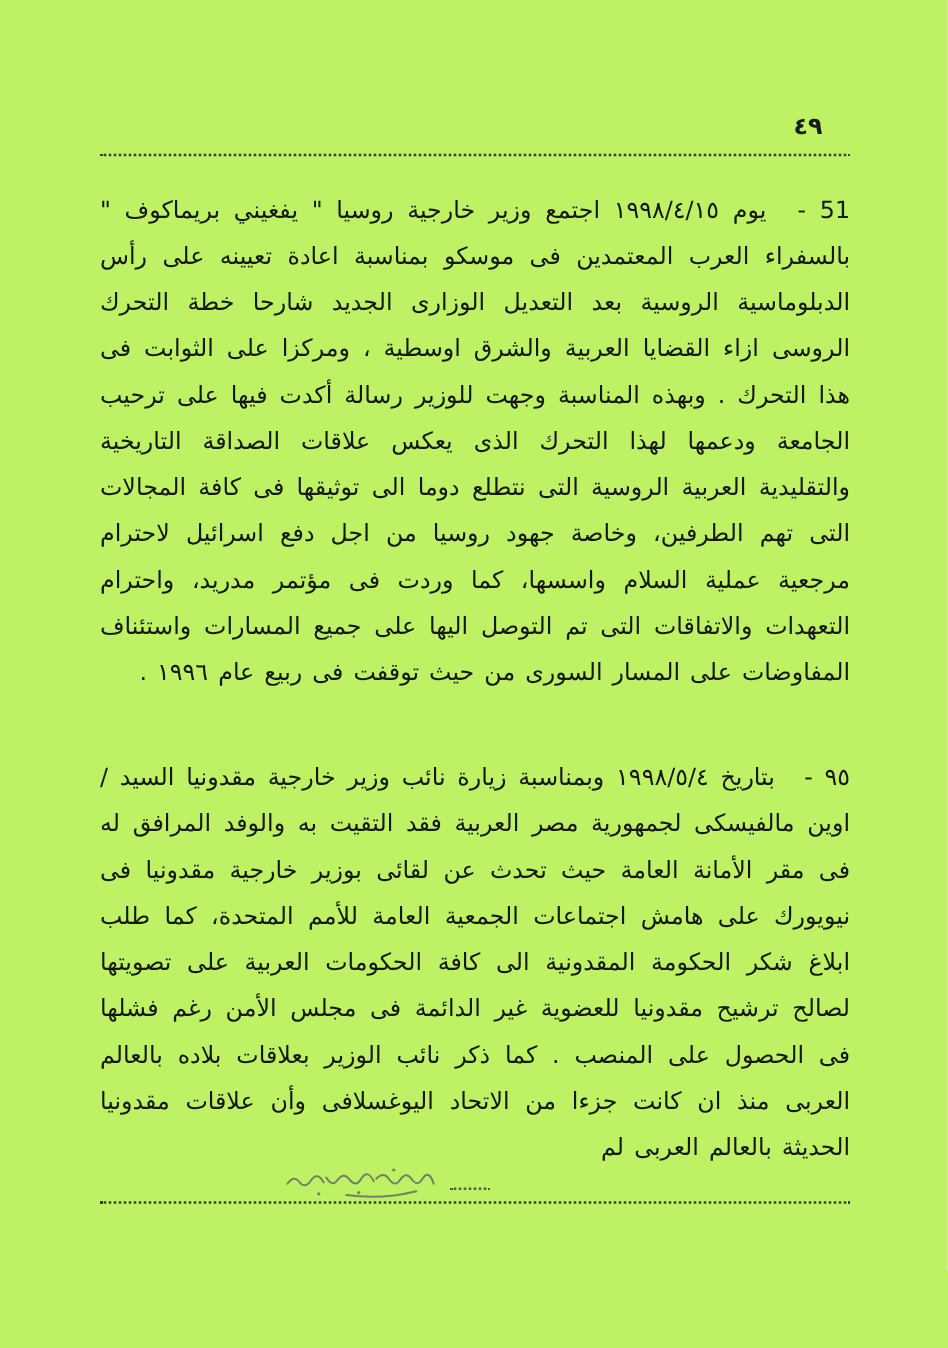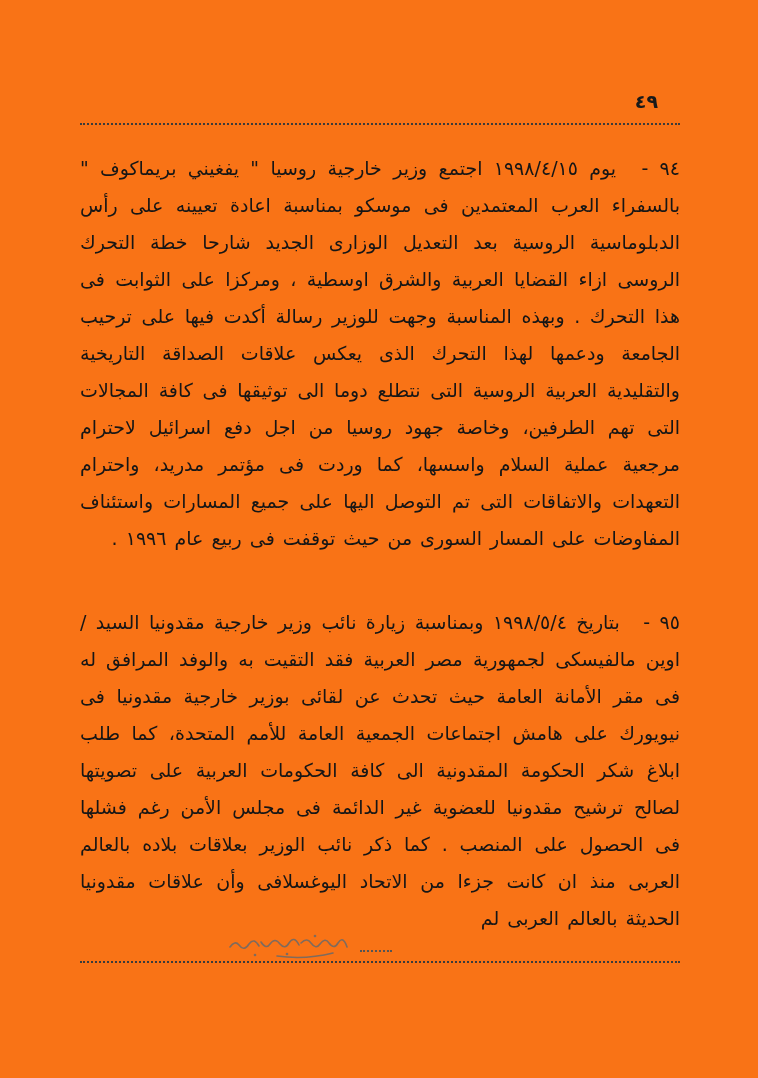--- a/index.html
+++ b/index.html
@@ -4,21 +4,21 @@
 <style>
   * { margin: 0; padding: 0; box-sizing: border-box; }
   html, body { background: #e8e8e8; }
   body { font-family: "DejaVu Sans", sans-serif; }
 
   .page {
     position: relative;
     width: 758px;
     height: 1078px;
     margin: 0 auto;
-    background: #f97316;
+    background: #bef264;
     color: #1c1c1c;
     overflow: hidden;
     direction: rtl;
   }
 
   .page-number {
     position: absolute;
     top: 90px;
     right: 100px;
     font-size: 19px;
@@ -83,21 +83,21 @@
 
 <div class="page">
 
   <div class="page-number">٤٩</div>
 
   <div class="dotted-rule top-rule"></div>
 
   <div class="doc-body">
 
     <p class="para">
-      <span class="marker">٩٤ -</span>
+      <span class="marker">51 -</span>
       <span class="ptext">يوم ١٩٩٨/٤/١٥ اجتمع وزير خارجية روسيا " يفغيني بريماكوف " بالسفراء العرب المعتمدين فى موسكو بمناسبة اعادة تعيينه على رأس الدبلوماسية الروسية بعد التعديل الوزارى الجديد شارحا خطة التحرك الروسى ازاء القضايا العربية والشرق اوسطية ، ومركزا على الثوابت فى هذا التحرك . وبهذه المناسبة وجهت للوزير رسالة أكدت فيها على ترحيب الجامعة ودعمها لهذا التحرك الذى يعكس علاقات الصداقة التاريخية والتقليدية العربية الروسية التى نتطلع دوما الى توثيقها فى كافة المجالات التى تهم الطرفين، وخاصة جهود روسيا من اجل دفع اسرائيل لاحترام مرجعية عملية السلام واسسها، كما وردت فى مؤتمر مدريد، واحترام التعهدات والاتفاقات التى تم التوصل اليها على جميع المسارات واستئناف المفاوضات على المسار السورى من حيث توقفت فى ربيع عام ١٩٩٦ .</span>
     </p>
 
     <p class="para">
       <span class="marker">٩٥ -</span>
       <span class="ptext">بتاريخ ١٩٩٨/٥/٤ وبمناسبة زيارة نائب وزير خارجية مقدونيا السيد / اوين مالفيسكى لجمهورية مصر العربية فقد التقيت به والوفد المرافق له فى مقر الأمانة العامة حيث تحدث عن لقائى بوزير خارجية مقدونيا فى نيويورك على هامش اجتماعات الجمعية العامة للأمم المتحدة، كما طلب ابلاغ شكر الحكومة المقدونية الى كافة الحكومات العربية على تصويتها لصالح ترشيح مقدونيا للعضوية غير الدائمة فى مجلس الأمن رغم فشلها فى الحصول على المنصب . كما ذكر نائب الوزير بعلاقات بلاده بالعالم العربى منذ ان كانت جزءا من الاتحاد اليوغسلافى وأن علاقات مقدونيا الحديثة بالعالم العربى لم</span>
     </p>
 
   </div>
 

